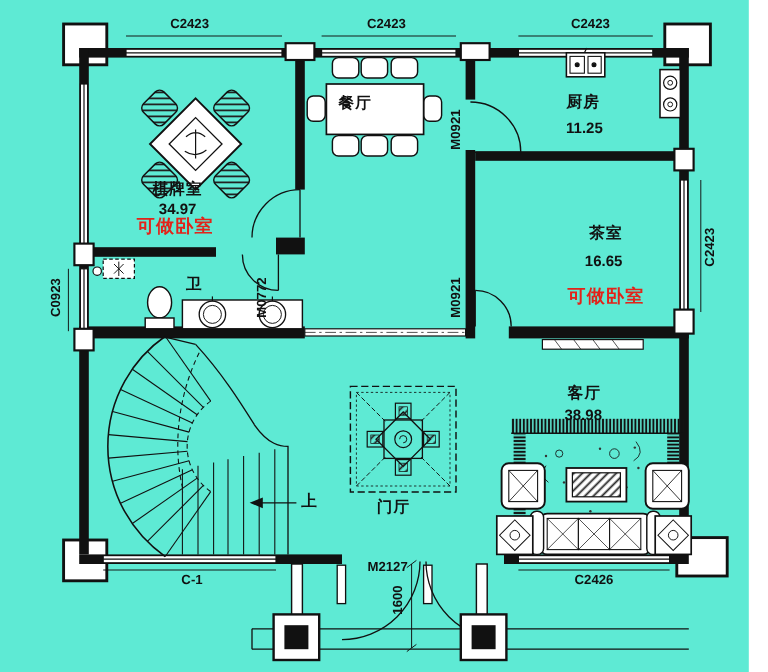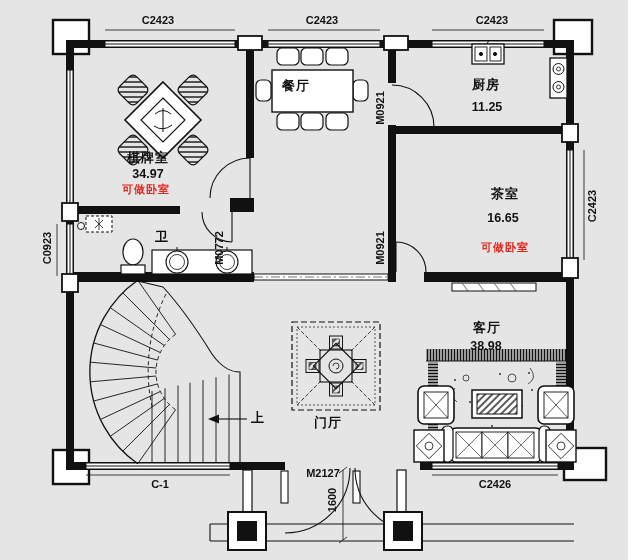--- a/index.html
+++ b/index.html
@@ -1,24 +1,24 @@
 <!DOCTYPE html>
 <html><head>
 <meta charset="utf-8">
 <style>
   html,body{margin:0;padding:0;background:#fff;}
-  .plan{position:relative;width:580px;height:560px;background:#e5e5e5;overflow:hidden;
-        font-family:"Liberation Sans",sans-serif;padding-left:48px;}
+  .plan{position:relative;width:624px;height:560px;background:#5eead4;overflow:hidden;
+        font-family:"Liberation Sans",sans-serif;}
   .plan svg{position:absolute;left:0;top:0;}
   .lbl{position:absolute;transform:translate(-50%,-50%);font:600 13px "Liberation Sans",sans-serif;
        color:#111;white-space:nowrap;letter-spacing:1px;z-index:3;}
   .num{font:600 12.5px "Liberation Sans",sans-serif;letter-spacing:0;text-align:center;}
   .code{font:600 11px "Liberation Sans",sans-serif;letter-spacing:0;}
   .v{transform:translate(-50%,-50%) rotate(-90deg);}
-  .red{color:#e2231a;font-size:11px;font-weight:700;}
+  .red{color:#e2231a;font-size:15px;font-weight:700;}
   .watermark{position:absolute;left:128px;top:230px;z-index:4;
              font:400 92px/1 "DejaVu Serif",serif;color:#e2231a;opacity:.9;
              letter-spacing:-4px;white-space:nowrap;}
 </style>
 </head>
 <body>
 
 <div class="plan">
 
 <svg width="640" height="560" viewBox="0 0 640 560">

